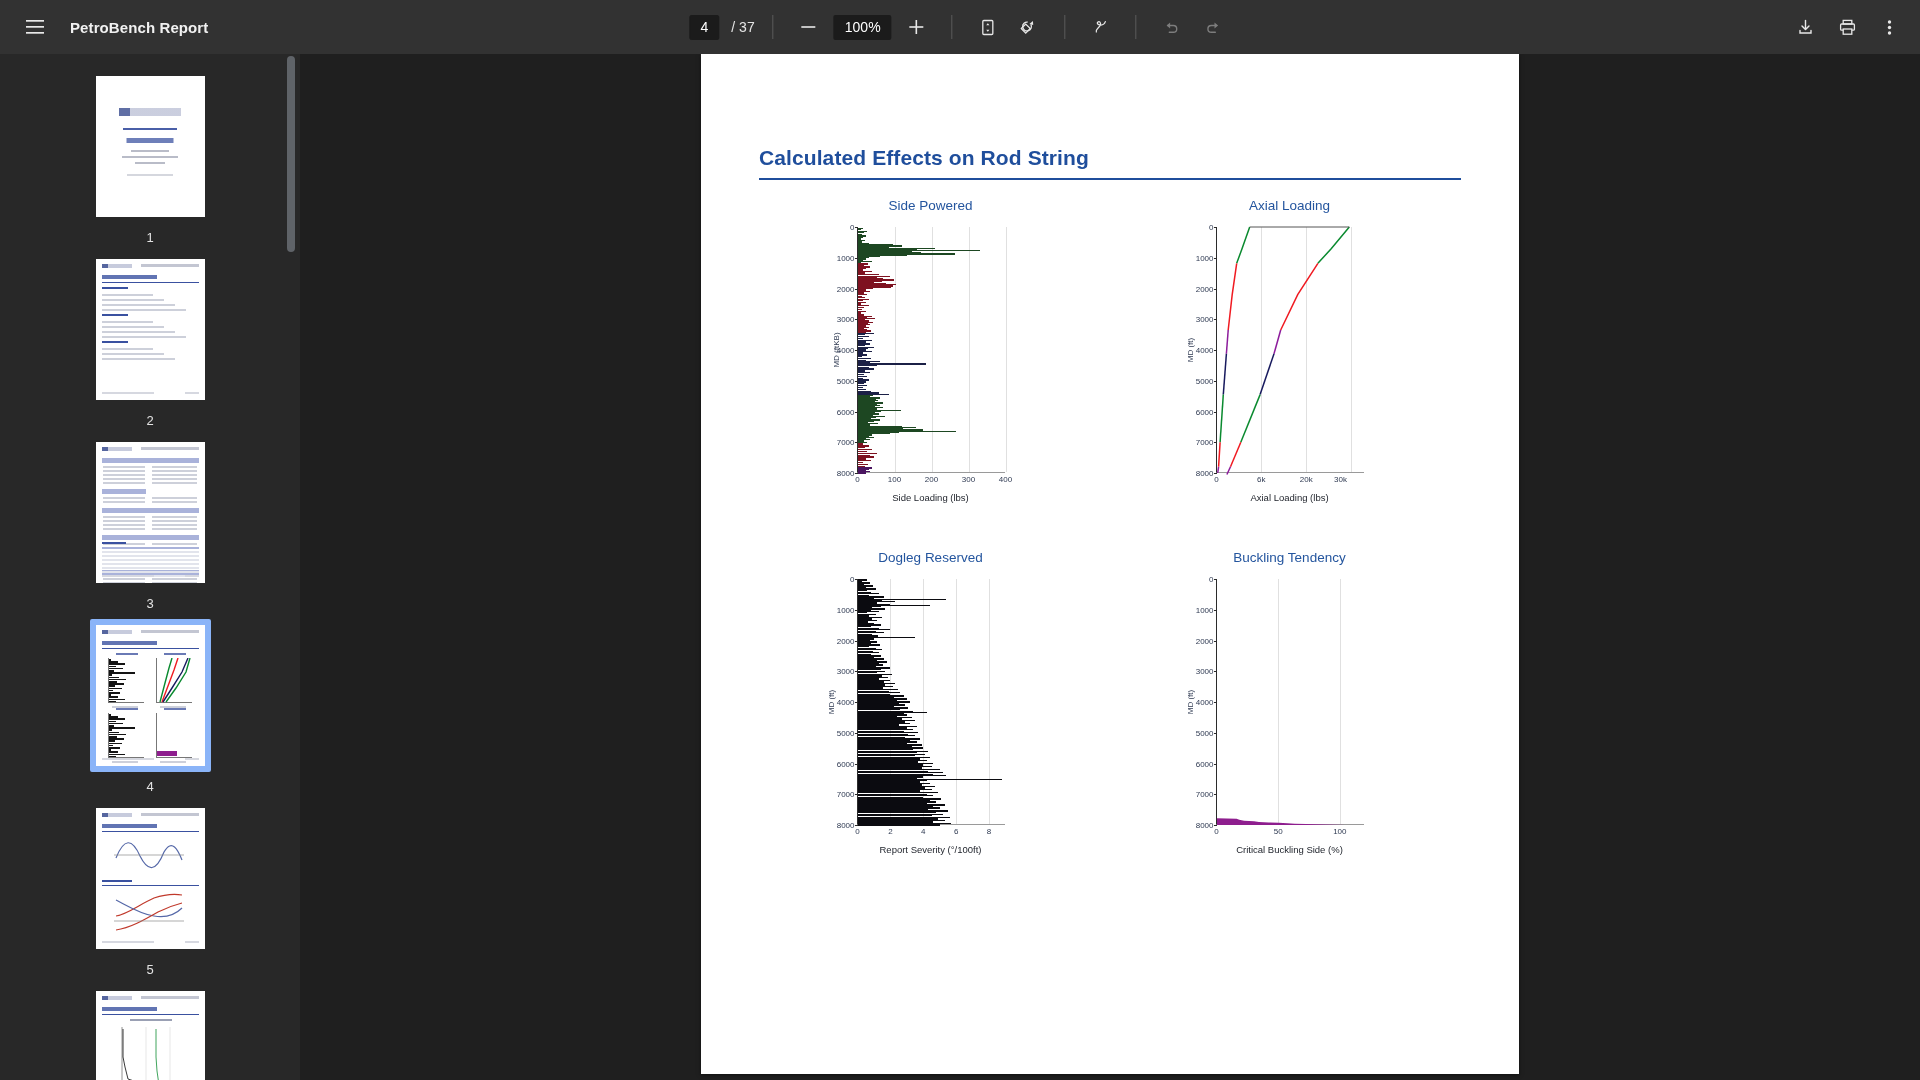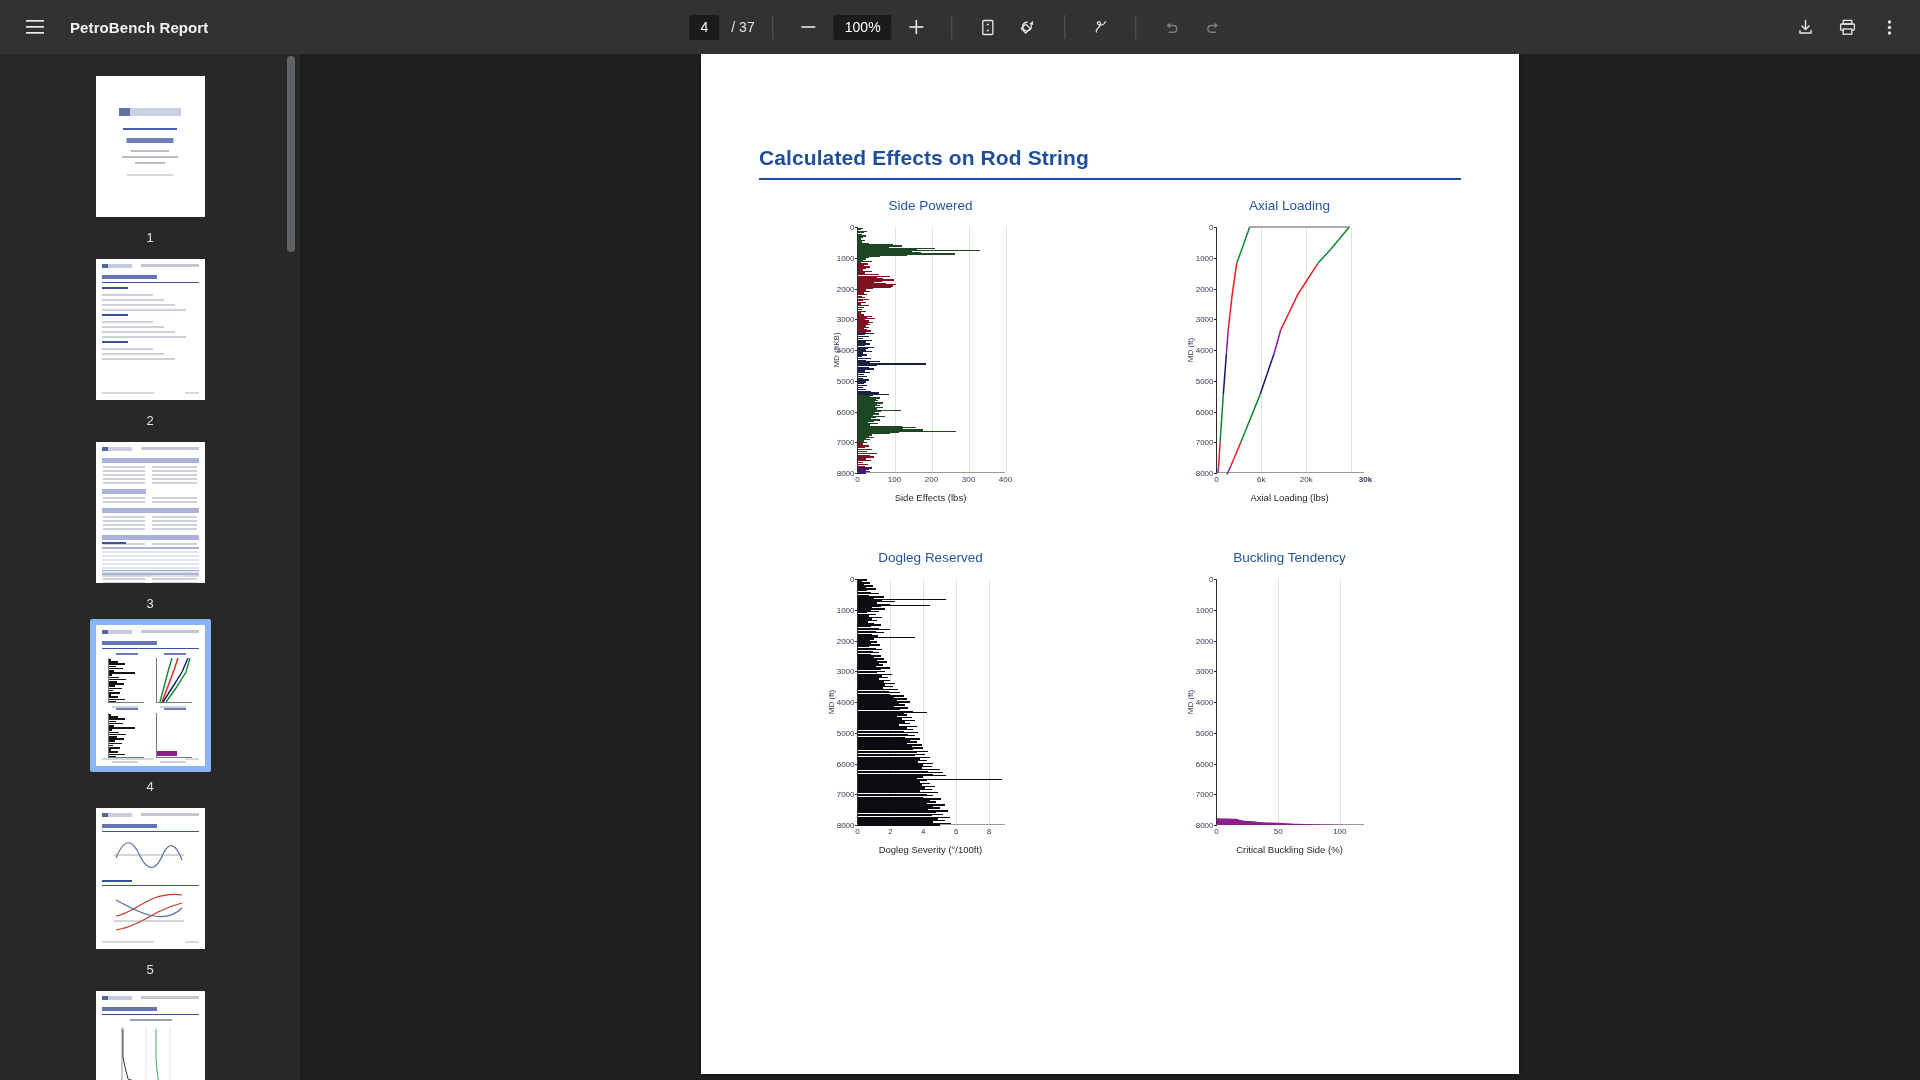--- a/index.html
+++ b/index.html
@@ -742,21 +742,21 @@
                 <div class="bar" style="top: 233.042px; height: 1.31581px; width: 13.32px; background: rgb(126, 18, 32);"></div>
                 <div class="bar" style="top: 234.887px; height: 1.31581px; width: 5.92px; background: rgb(126, 18, 32);"></div>
                 <div class="bar" style="top: 236.732px; height: 1.31581px; width: 10.36px; background: rgb(126, 18, 32);"></div>
                 <div class="bar" style="top: 238.577px; height: 1.31581px; width: 7.4px; background: rgb(126, 18, 32);"></div>
                 <div class="bar" style="top: 240.422px; height: 1.31581px; width: 14.8px; background: rgb(74, 21, 96);"></div>
                 <div class="bar" style="top: 241.652px; height: 1.31581px; width: 11.1px; background: rgb(74, 21, 96);"></div>
                 <div class="bar" style="top: 242.882px; height: 1.31581px; width: 8.14px; background: rgb(74, 21, 96);"></div>
                 <div class="bar" style="top: 244.112px; height: 1.31581px; width: 12.58px; background: rgb(74, 21, 96);"></div>
                 <div class="bar" style="top: 245.342px; height: 1.31581px; width: 8.88px; background: rgb(74, 21, 96);"></div>
               </div>
-              <div class="xlabel" style="top: 265px;">Side Effects (lbs)</div>
+              <div class="xlabel" style="top: 265px;">Side Loading (lbs)</div>
             </div>
           </div>
           <div class="chart-cell">
             <div class="chart-title">Axial Loading</div>
             <div class="plot-wrap" style="width: 148px; height: 280px;">
               <div class="ylabel" style="left: -38px; top: 123px;">MD (ft)</div>
               <div class="plot-area" style="width: 148px; height: 246px;">
                 <div class="gridv" style="left: 44.8485px;"></div>
                 <div class="gridv" style="left: 89.697px;"></div>
                 <div class="gridv" style="left: 134.545px;"></div>
@@ -774,21 +774,21 @@
                 <div class="ytickmark" style="top: 153.75px;"></div>
                 <div class="ytick" style="top: 184.5px;">6000</div>
                 <div class="ytickmark" style="top: 184.5px;"></div>
                 <div class="ytick" style="top: 215.25px;">7000</div>
                 <div class="ytickmark" style="top: 215.25px;"></div>
                 <div class="ytick" style="top: 246px;">8000</div>
                 <div class="ytickmark" style="top: 246px;"></div>
                 <div class="xtick" style="left: 0px;">0</div>
                 <div class="xtick" style="left: 44.8485px;">6k</div>
                 <div class="xtick" style="left: 89.697px;">20k</div>
-                <div class="xtick" style="left: 149px; font-weight: bold;">30k</div>
+                <div class="xtick" style="left: 124px;">30k</div>
                 <svg width="148" height="254" style="position: absolute; left: 0px; top: 0px; overflow: visible;">
                   <polyline points="32.7,0.0 25.1,21.5 19.7,36.3" fill="none" stroke="#0a8a2f" stroke-width="1.5"></polyline>
                   <polyline points="19.7,36.3 15.2,67.7 11.2,103.0" fill="none" stroke="#f01a21" stroke-width="1.5"></polyline>
                   <polyline points="11.2,103.0 9.4,126.7" fill="none" stroke="#8d1c9c" stroke-width="1.5"></polyline>
                   <polyline points="9.4,126.7 6.3,167.6" fill="none" stroke="#181a5e" stroke-width="1.5"></polyline>
                   <polyline points="6.3,167.6 3.1,215.3" fill="none" stroke="#0a8a2f" stroke-width="1.5"></polyline>
                   <polyline points="3.1,215.3 1.6,239.8" fill="none" stroke="#f01a21" stroke-width="1.5"></polyline>
                   <polyline points="1.6,239.8 0.7,246.0" fill="none" stroke="#8d1c9c" stroke-width="1.5"></polyline>
                   <polyline points="132.3,0.0 114.4,21.5 100.9,36.3" fill="none" stroke="#0a8a2f" stroke-width="1.5"></polyline>
                   <polyline points="100.9,36.3 80.7,67.7 63.7,103.0" fill="none" stroke="#f01a21" stroke-width="1.5"></polyline>
@@ -994,21 +994,21 @@
                 <div class="bar" style="top: 233.014px; height: 1.37164px; width: 78.9333px; background: rgb(11, 11, 16);"></div>
                 <div class="bar" style="top: 234.552px; height: 1.37164px; width: 85.5111px; background: rgb(11, 11, 16);"></div>
                 <div class="bar" style="top: 236.089px; height: 1.37164px; width: 74px; background: rgb(11, 11, 16);"></div>
                 <div class="bar" style="top: 237.627px; height: 1.37164px; width: 92.0889px; background: rgb(11, 11, 16);"></div>
                 <div class="bar" style="top: 239.164px; height: 1.37164px; width: 80.5778px; background: rgb(11, 11, 16);"></div>
                 <div class="bar" style="top: 240.702px; height: 1.37164px; width: 87.1556px; background: rgb(11, 11, 16);"></div>
                 <div class="bar" style="top: 242.239px; height: 1.37164px; width: 75.6444px; background: rgb(11, 11, 16);"></div>
                 <div class="bar" style="top: 243.777px; height: 1.37164px; width: 93.7333px; background: rgb(11, 11, 16);"></div>
                 <div class="bar" style="top: 245.314px; height: 1.37164px; width: 82.2222px; background: rgb(11, 11, 16);"></div>
               </div>
-              <div class="xlabel" style="top: 265px;">Dogleg Severity (°/100ft)</div>
+              <div class="xlabel" style="top: 265px;">Report Severity (°/100ft)</div>
             </div>
           </div>
           <div class="chart-cell">
             <div class="chart-title">Buckling Tendency</div>
             <div class="plot-wrap" style="width: 148px; height: 280px;">
               <div class="ylabel" style="left: -38px; top: 123px;">MD (ft)</div>
               <div class="plot-area" style="width: 148px; height: 246px;">
                 <div class="gridv" style="left: 61.6667px;"></div>
                 <div class="gridv" style="left: 123.333px;"></div>
                 <div class="ytick" style="top: 0px;">0</div>

